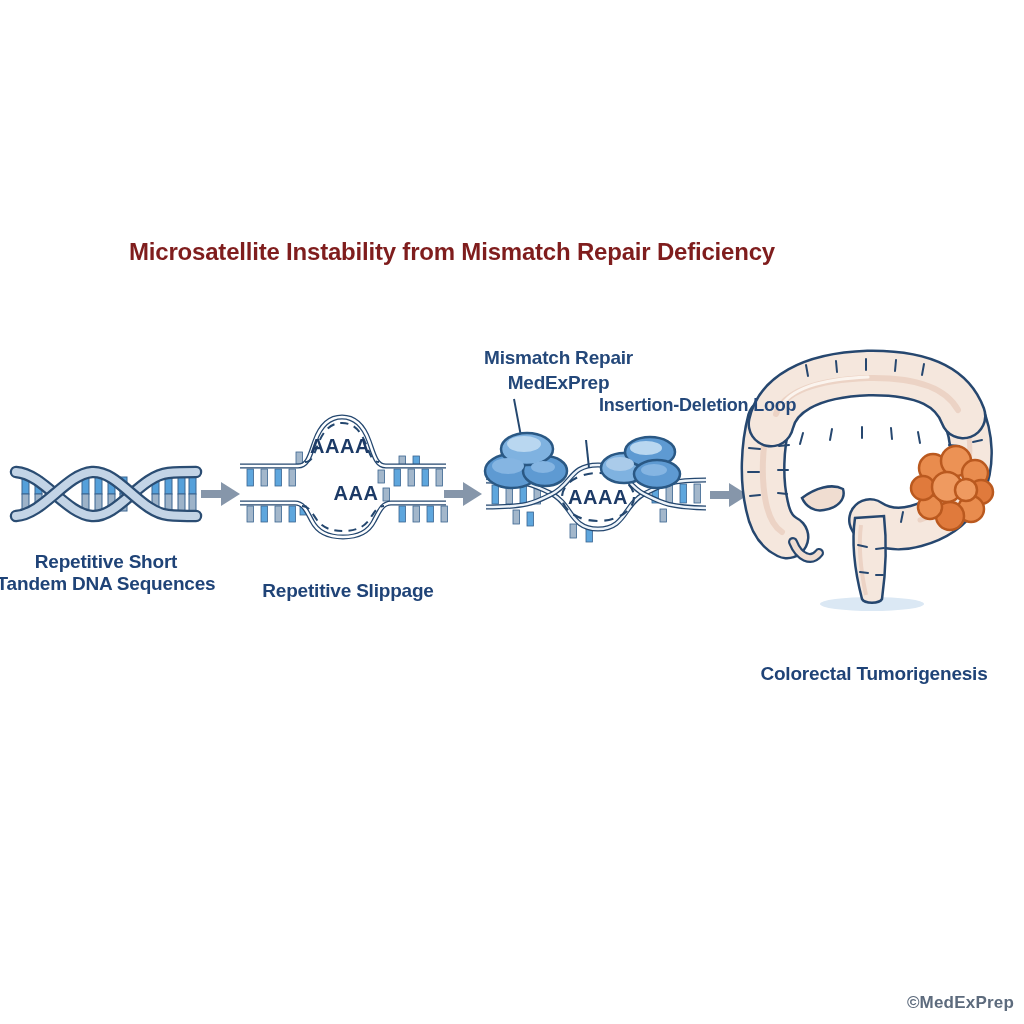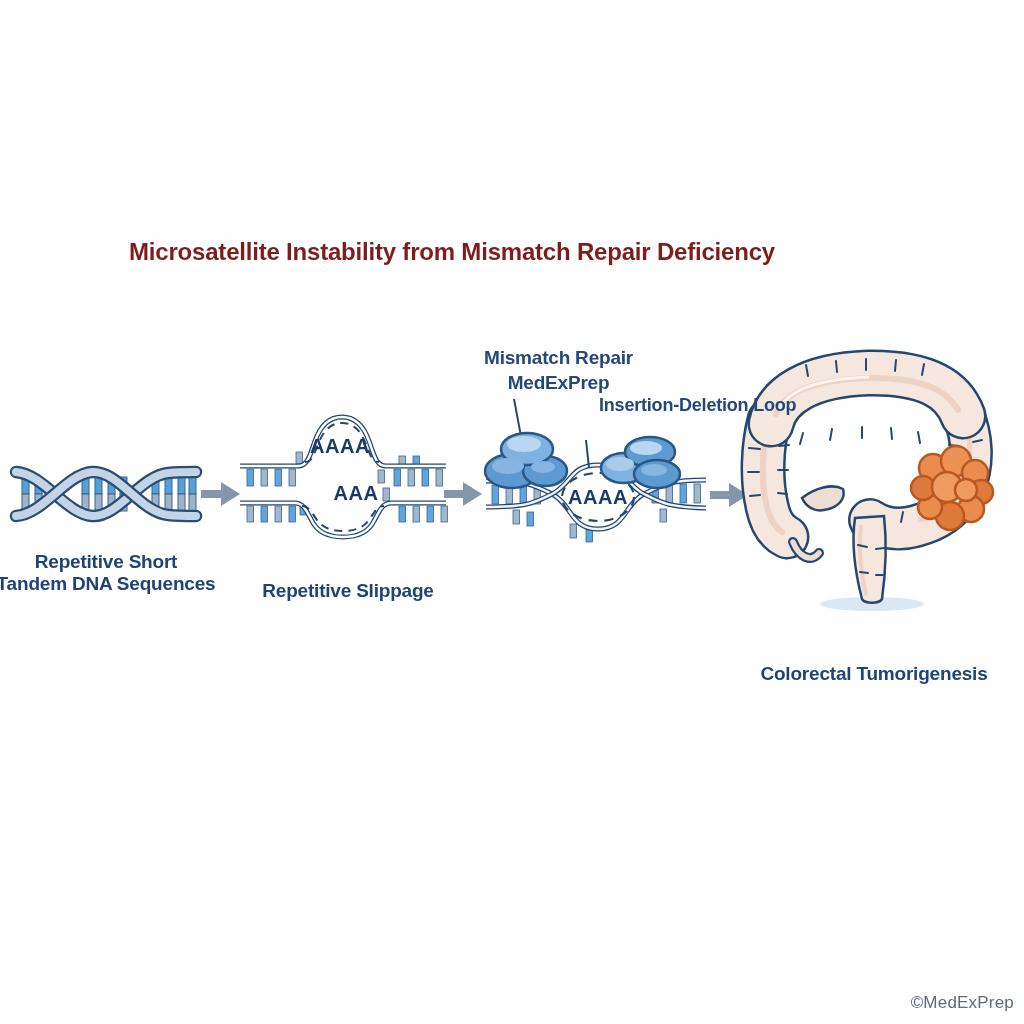--- a/index.html
+++ b/index.html
@@ -19,21 +19,21 @@
   .annot{
     font-size:19px;font-weight:700;color:#24487a;letter-spacing:-0.2px;line-height:25px;
   }
   .annot-idl{font-size:18px;}
   .bases{
     font-size:20px;font-weight:600;color:#1c3a66;letter-spacing:0.5px;
     transform:translateX(-50%);
     text-align:right;
   }
   .watermark{
-    right:10px;top:993px;font-size:17px;font-weight:400;color:#5d6b7d;letter-spacing:0.2px;
+    right:10px;top:993px;font-size:17px;font-weight:700;color:#5d6b7d;letter-spacing:0.2px;
   }
   svg{position:absolute;left:0;top:0;}
 </style>
 </head>
 <body>
 
 <div class="canvas">
 
   <svg width="1024" height="1024" viewBox="0 0 1024 1024">
 

